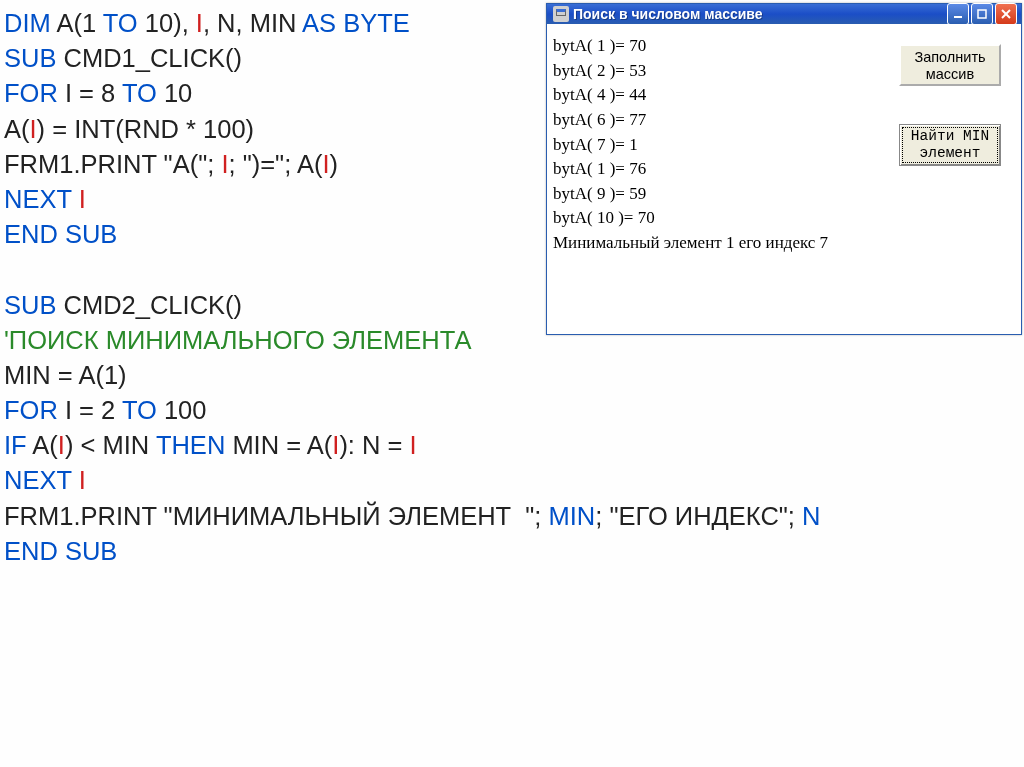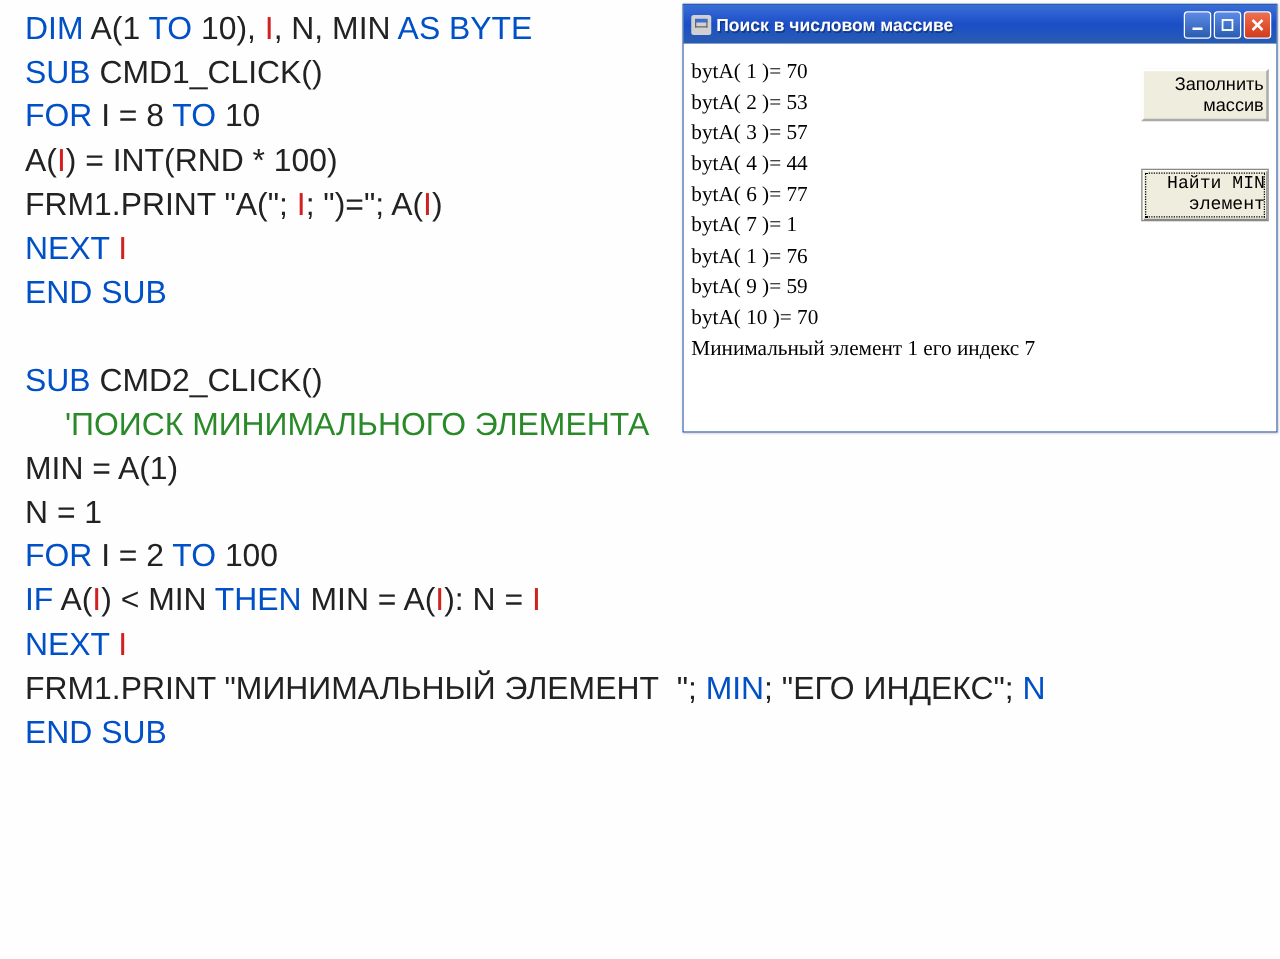--- a/index.html
+++ b/index.html
@@ -6,44 +6,44 @@
       margin: 0;
       padding: 0;
       font-family: Arial, sans-serif;
       background: #fefefe;
       width: 1024px;
       height: 767px;
       overflow: hidden;
       position: relative;
     }
     .code-area {
-      padding: 6px 20px;
+      padding: 6px 4px;
       font-size: 25.5px;
       line-height: 1.38;
       font-family: Arial, sans-serif;
     }
     .code-line {
       white-space: pre;
     }
     .kw { color: #0050c8; }
     .txt { color: #222; }
     .red { color: #d02020; }
-    .comment { color: #2a8a2a; margin-left: 32px; }
+    .comment { color: #2a8a2a; }
     .window {
       position: absolute;
       top: 3px;
       left: 546px;
       width: 474px;
       border: 1px solid #2a5db0;
       font-family: Tahoma, Arial, sans-serif;
       background: #efedde;
       box-shadow: 0 0 2px rgba(0,0,0,0.3);
     }
     .titlebar {
-      height: 31px;
+      height: 20px;
       background: linear-gradient(to bottom, #3a6ed5 0%, #1b4ec7 50%, #2a5db0 100%);
       display: flex;
       align-items: center;
       padding: 0 4px 0 6px;
       color: #fff;
       font-size: 14px;
     }
     .titlebar-icon {
       width: 16px;
       height: 16px;
@@ -94,28 +94,28 @@
       min-height: 290px;
     }
     .output-line {
       font-family: "Times New Roman", serif;
       font-size: 17px;
       color: #000;
       line-height: 1.45;
     }
     .app-button {
       position: absolute;
-      right: 6px;
+      right: 20px;
       width: 102px;
       height: 42px;
       background: #efedde;
       border: 2px outset #fff;
       font-family: Tahoma, Arial, sans-serif;
       font-size: 14.5px;
-      text-align: right;
+      text-align: center;
       line-height: 1.2;
       padding: 3px 2px;
       box-sizing: border-box;
       cursor: pointer;
     }
     .app-button.dotted {
       border: 1px solid #888;
       outline: 1px dotted #000;
       outline-offset: -4px;
       box-shadow: inset 1px 1px 0 #fff, inset -1px -1px 0 #888;
@@ -131,21 +131,20 @@
   <div class="code-line"><span class="kw">SUB</span><span class="txt"> CMD1_CLICK()</span></div>
   <div class="code-line"><span class="kw">FOR</span><span class="txt"> I = 8 </span><span class="kw">TO</span><span class="txt"> 10</span></div>
   <div class="code-line"><span class="txt">A(</span><span class="red">I</span><span class="txt">) = INT(RND * 100)</span></div>
   <div class="code-line"><span class="txt">FRM1.PRINT "A("; </span><span class="red">I</span><span class="txt">; ")="; A(</span><span class="red">I</span><span class="txt">)</span></div>
   <div class="code-line"><span class="kw">NEXT</span><span class="red"> I</span></div>
   <div class="code-line"><span class="kw">END SUB</span></div>
   <div class="code-line"><span> </span></div>
   <div class="code-line"><span class="kw">SUB</span><span class="txt"> CMD2_CLICK()</span></div>
   <div class="code-line"><span class="comment">'ПОИСК МИНИМАЛЬНОГО ЭЛЕМЕНТА</span></div>
   <div class="code-line"><span class="txt">MIN = A(1)</span></div>
-  <div class="code-line"><span class="txt">N = 1</span></div>
   <div class="code-line"><span class="kw">FOR</span><span class="txt"> I = 2 </span><span class="kw">TO</span><span class="txt"> 100</span></div>
   <div class="code-line"><span class="kw">IF</span><span class="txt"> A(</span><span class="red">I</span><span class="txt">) &lt; MIN </span><span class="kw">THEN</span><span class="txt"> MIN = A(</span><span class="red">I</span><span class="txt">): N = </span><span class="red">I</span></div>
   <div class="code-line"><span class="kw">NEXT</span><span class="red"> I</span></div>
   <div class="code-line"><span class="txt">FRM1.PRINT "МИНИМАЛЬНЫЙ ЭЛЕМЕНТ  "; </span><span class="kw">MIN</span><span class="txt">; "ЕГО ИНДЕКС"; </span><span class="kw">N</span></div>
   <div class="code-line"><span class="kw">END SUB</span></div>
 </div>
 
 <div class="window">
   <div class="titlebar">
     <span class="titlebar-icon"></span>
@@ -166,21 +165,20 @@
             <line x1="1" y1="1" x2="9" y2="9" stroke="#fff" stroke-width="2"></line>
             <line x1="9" y1="1" x2="1" y2="9" stroke="#fff" stroke-width="2"></line>
           </svg>
       </div>
     </div>
   </div>
   <div class="client">
     <div>
       <div class="output-line">bytA( 1 )= 70</div>
       <div class="output-line">bytA( 2 )= 53</div>
-      <div class="output-line">bytA( 3 )= 57</div>
       <div class="output-line">bytA( 4 )= 44</div>
       <div class="output-line">bytA( 6 )= 77</div>
       <div class="output-line">bytA( 7 )= 1</div>
       <div class="output-line">bytA( 1 )= 76</div>
       <div class="output-line">bytA( 9 )= 59</div>
       <div class="output-line">bytA( 10 )= 70</div>
       <div class="output-line">Минимальный элемент   1 его индекс 7</div>
     </div>
     <button class="app-button btn1">
       <span>Заполнить</span><br>

